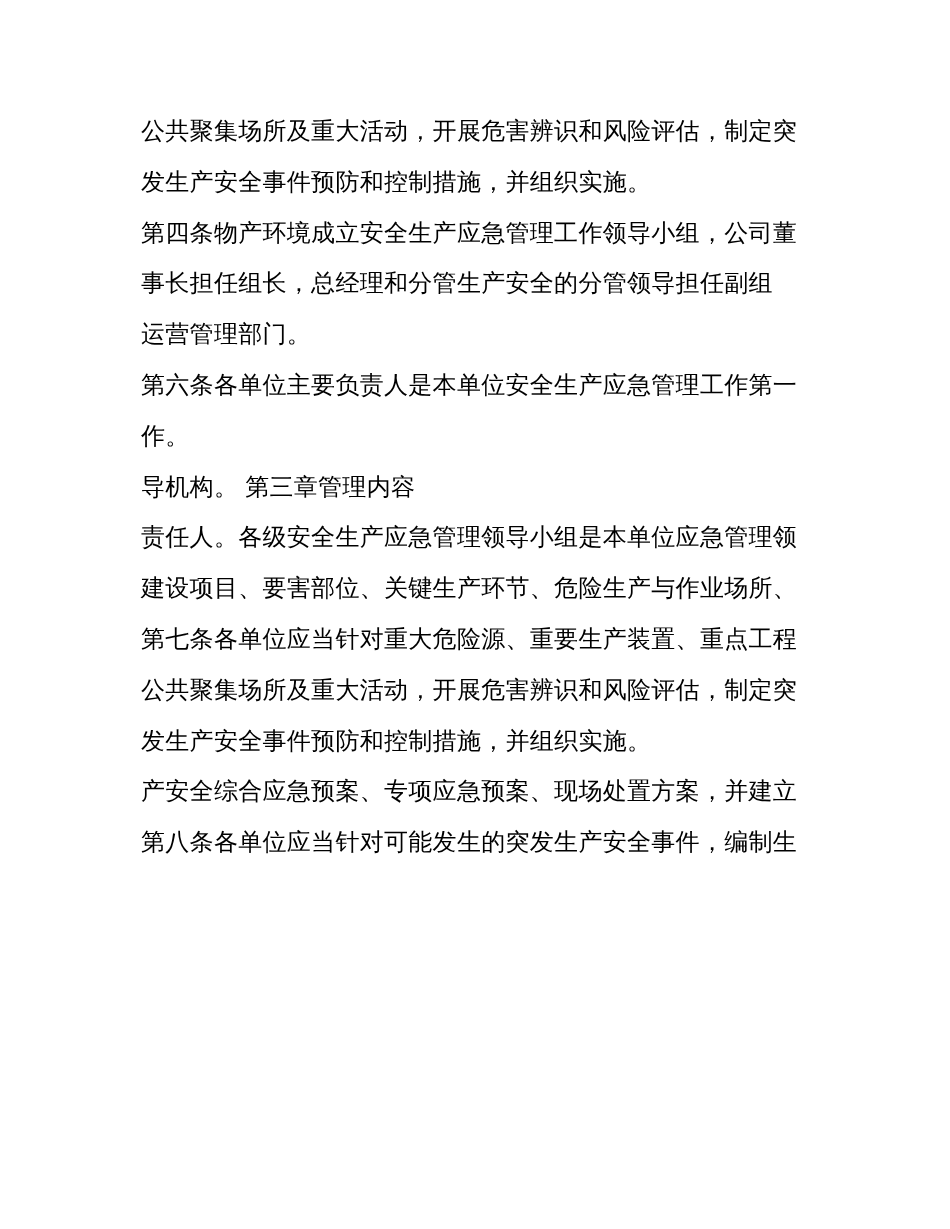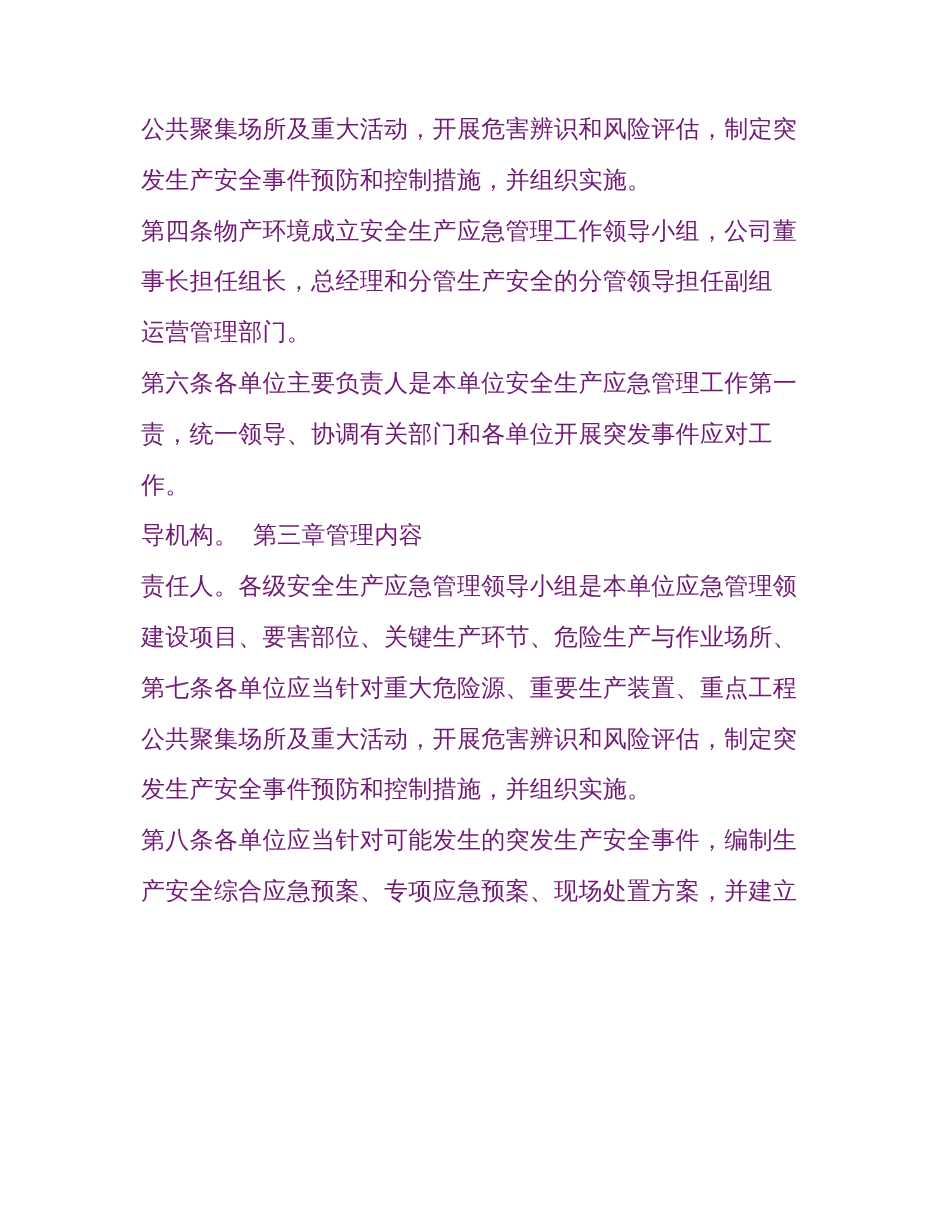--- a/index.html
+++ b/index.html
@@ -11,44 +11,43 @@
       width: 950px;
       height: 1229px;
       position: relative;
       overflow: hidden;
     }
     .page {
       position: absolute;
       left: 141px;
       top: 111px;
       width: 680px;
-      font-family: Liberation Mono, monospace;
+      font-family: Liberation Sans, sans-serif;
       font-size: 24px;
-      color: #701a75;
+      color: #000000;
     }
     .line {
       height: 50.8px;
       line-height: 40px;
       white-space: nowrap;
       letter-spacing: 0.3px;
     }
   </style>
 </head>
 <body>
 
 <div class="page">
   <div class="line">公共聚集场所及重大活动，开展危害辨识和风险评估，制定突</div>
   <div class="line">发生产安全事件预防和控制措施，并组织实施。</div>
   <div class="line">第四条物产环境成立安全生产应急管理工作领导小组，公司董</div>
   <div class="line">事长担任组长，总经理和分管生产安全的分管领导担任副组</div>
   <div class="line">运营管理部门。</div>
   <div class="line">第六条各单位主要负责人是本单位安全生产应急管理工作第一</div>
-  <div class="line">责，统一领导、协调有关部门和各单位开展突发事件应对工</div>
   <div class="line">作。</div>
   <div class="line">导机构。 第三章管理内容</div>
   <div class="line">责任人。各级安全生产应急管理领导小组是本单位应急管理领</div>
   <div class="line">建设项目、要害部位、关键生产环节、危险生产与作业场所、</div>
   <div class="line">第七条各单位应当针对重大危险源、重要生产装置、重点工程</div>
   <div class="line">公共聚集场所及重大活动，开展危害辨识和风险评估，制定突</div>
   <div class="line">发生产安全事件预防和控制措施，并组织实施。</div>
+  <div class="line">产安全综合应急预案、专项应急预案、现场处置方案，并建立</div>
   <div class="line">第八条各单位应当针对可能发生的突发生产安全事件，编制生</div>
-  <div class="line">产安全综合应急预案、专项应急预案、现场处置方案，并建立</div>
 </div>
 
 </body></html>

